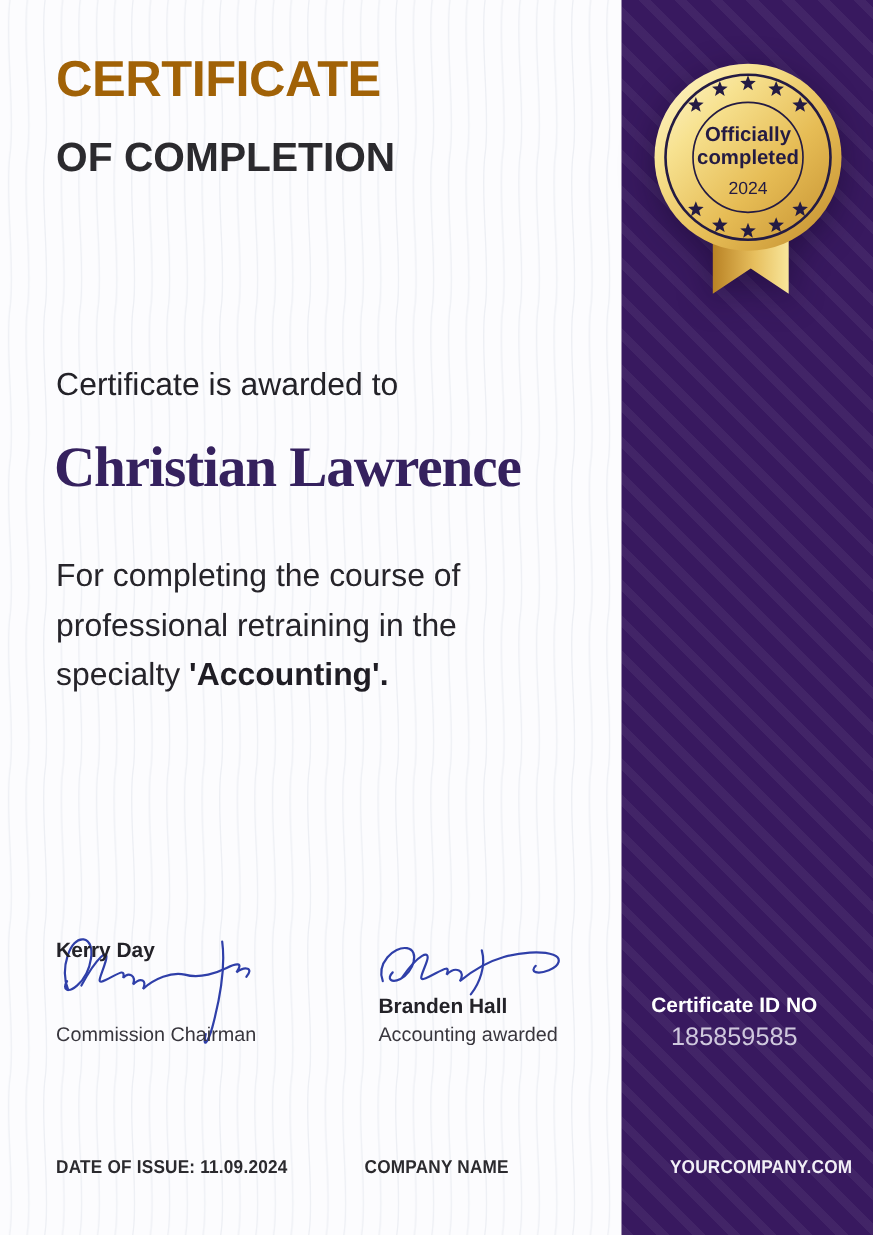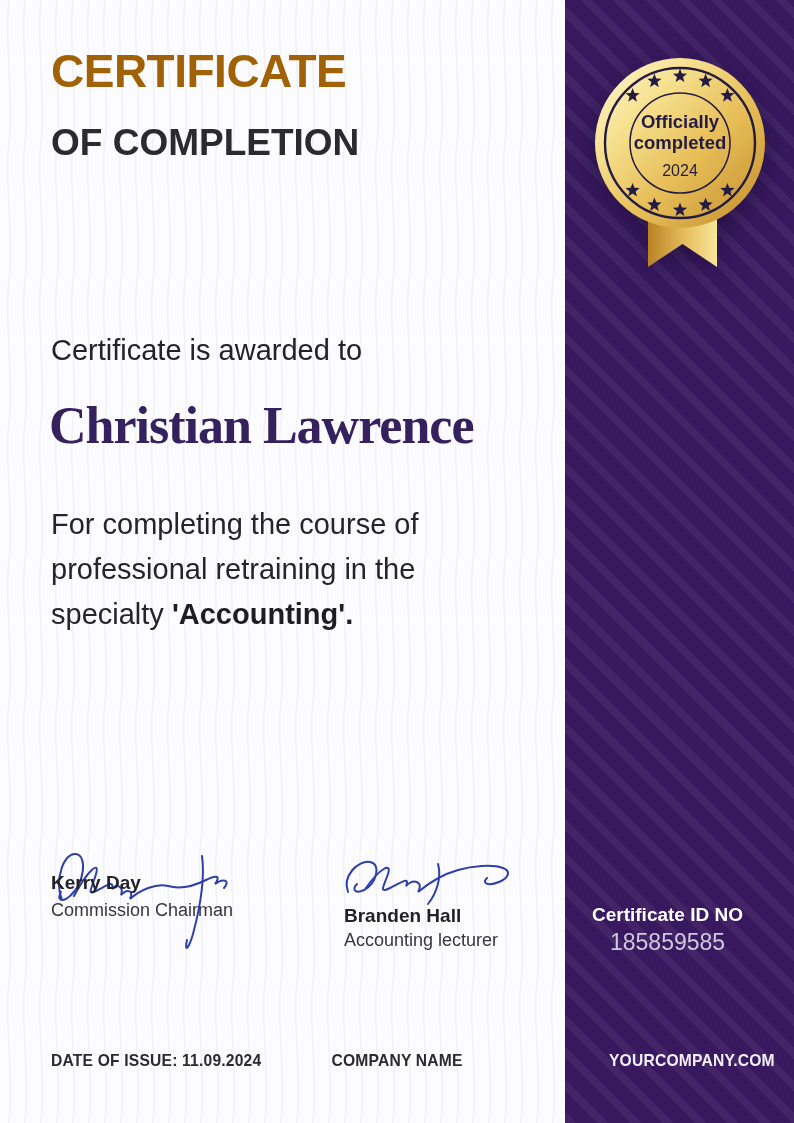--- a/index.html
+++ b/index.html
@@ -49,21 +49,21 @@
   
   .sig-svg{position:absolute;z-index:2;pointer-events:none;overflow:visible;}
   .sig-kerry{left:52px;top:842px;}
   .sig-branden{left:340px;top:852px;}
   .sig-name{
     position:absolute;z-index:2;margin:0;font-size:19px;font-weight:700;color:#232228;
   }
   .sig-role{
     position:absolute;z-index:2;margin:0;font-size:18px;font-weight:400;color:#38363d;
   }
-  .name-1{left:51px;top:872px;text-align:center;} .role-1{left:51px;top:900px;}
+  .name-1{left:51px;top:854px;text-align:center;} .role-1{left:51px;top:930px;}
   .name-2{left:344px;top:905px;} .role-2{left:344px;top:930px;}
   
   .cert-id-label{
     position:absolute;left:592px;top:904px;z-index:2;margin:0;
     font-size:19px;font-weight:700;color:#ffffff;
   }
   .cert-id-value{
     position:absolute;left:610px;top:929px;z-index:2;margin:0;
     font-size:23px;font-weight:400;color:#cfc8dd;
   }
@@ -153,21 +153,21 @@
   <p class="sig-role role-1">Commission Chairman</p>
 
   <svg class="sig-svg sig-branden" width="190" height="55" viewBox="0 0 190 55">
     <g fill="none" stroke="#2f3fa9" stroke-width="2" stroke-linecap="round">
       <path d="M8,40 C2,24 18,8 30,10 C42,12 36,32 24,38 C16,42 11,38 17,32"></path>
       <path d="M26,36 C40,16 52,10 48,22 C44,34 38,42 50,36 C62,30 70,24 66,34 C74,26 84,30 78,40 C90,30 104,22 118,18 C132,14 152,12 163,16 C171,19 169,26 159,30 C149,34 141,32 147,26"></path>
       <path d="M98,12 C102,26 96,42 88,52"></path>
     </g>
   </svg>
   <p class="sig-name name-2">Branden Hall</p>
-  <p class="sig-role role-2">Accounting lecturer</p>
+  <p class="sig-role role-2">Accounting awarded</p>
 
   <p class="cert-id-label">Certificate ID NO</p>
   <p class="cert-id-value">185859585</p>
 
   <p class="footer-item footer-date">DATE OF ISSUE: 11.09.2024</p>
   <p class="footer-item footer-company">COMPANY NAME</p>
   <p class="footer-item footer-website">YOURCOMPANY.COM</p>
 
 </div>
 

